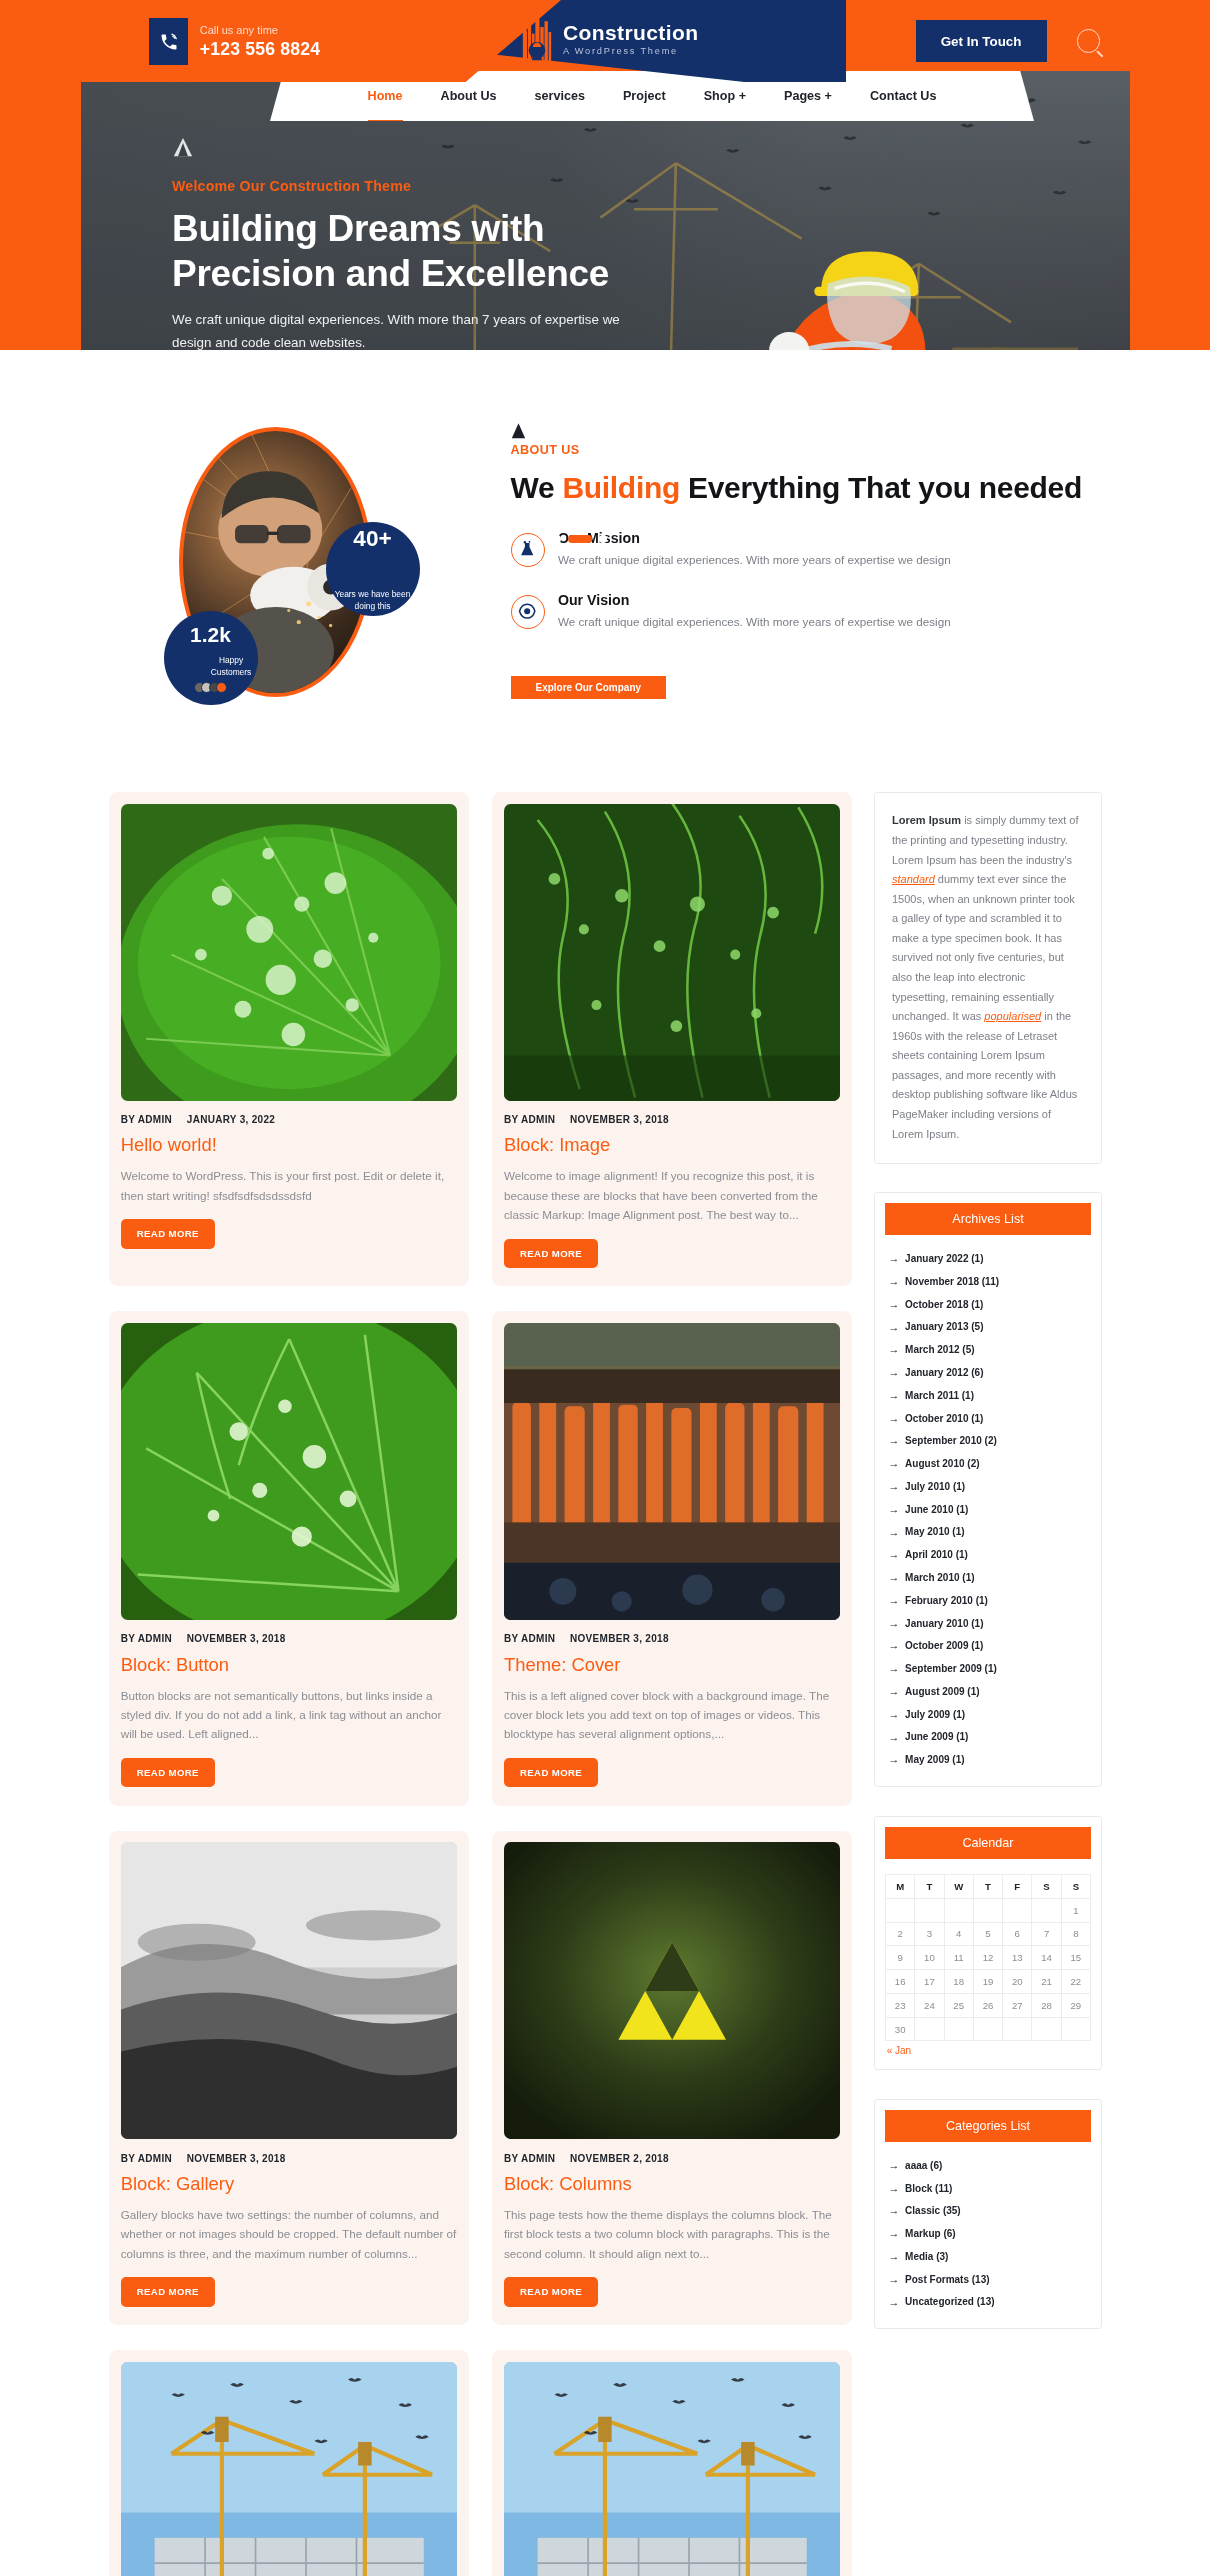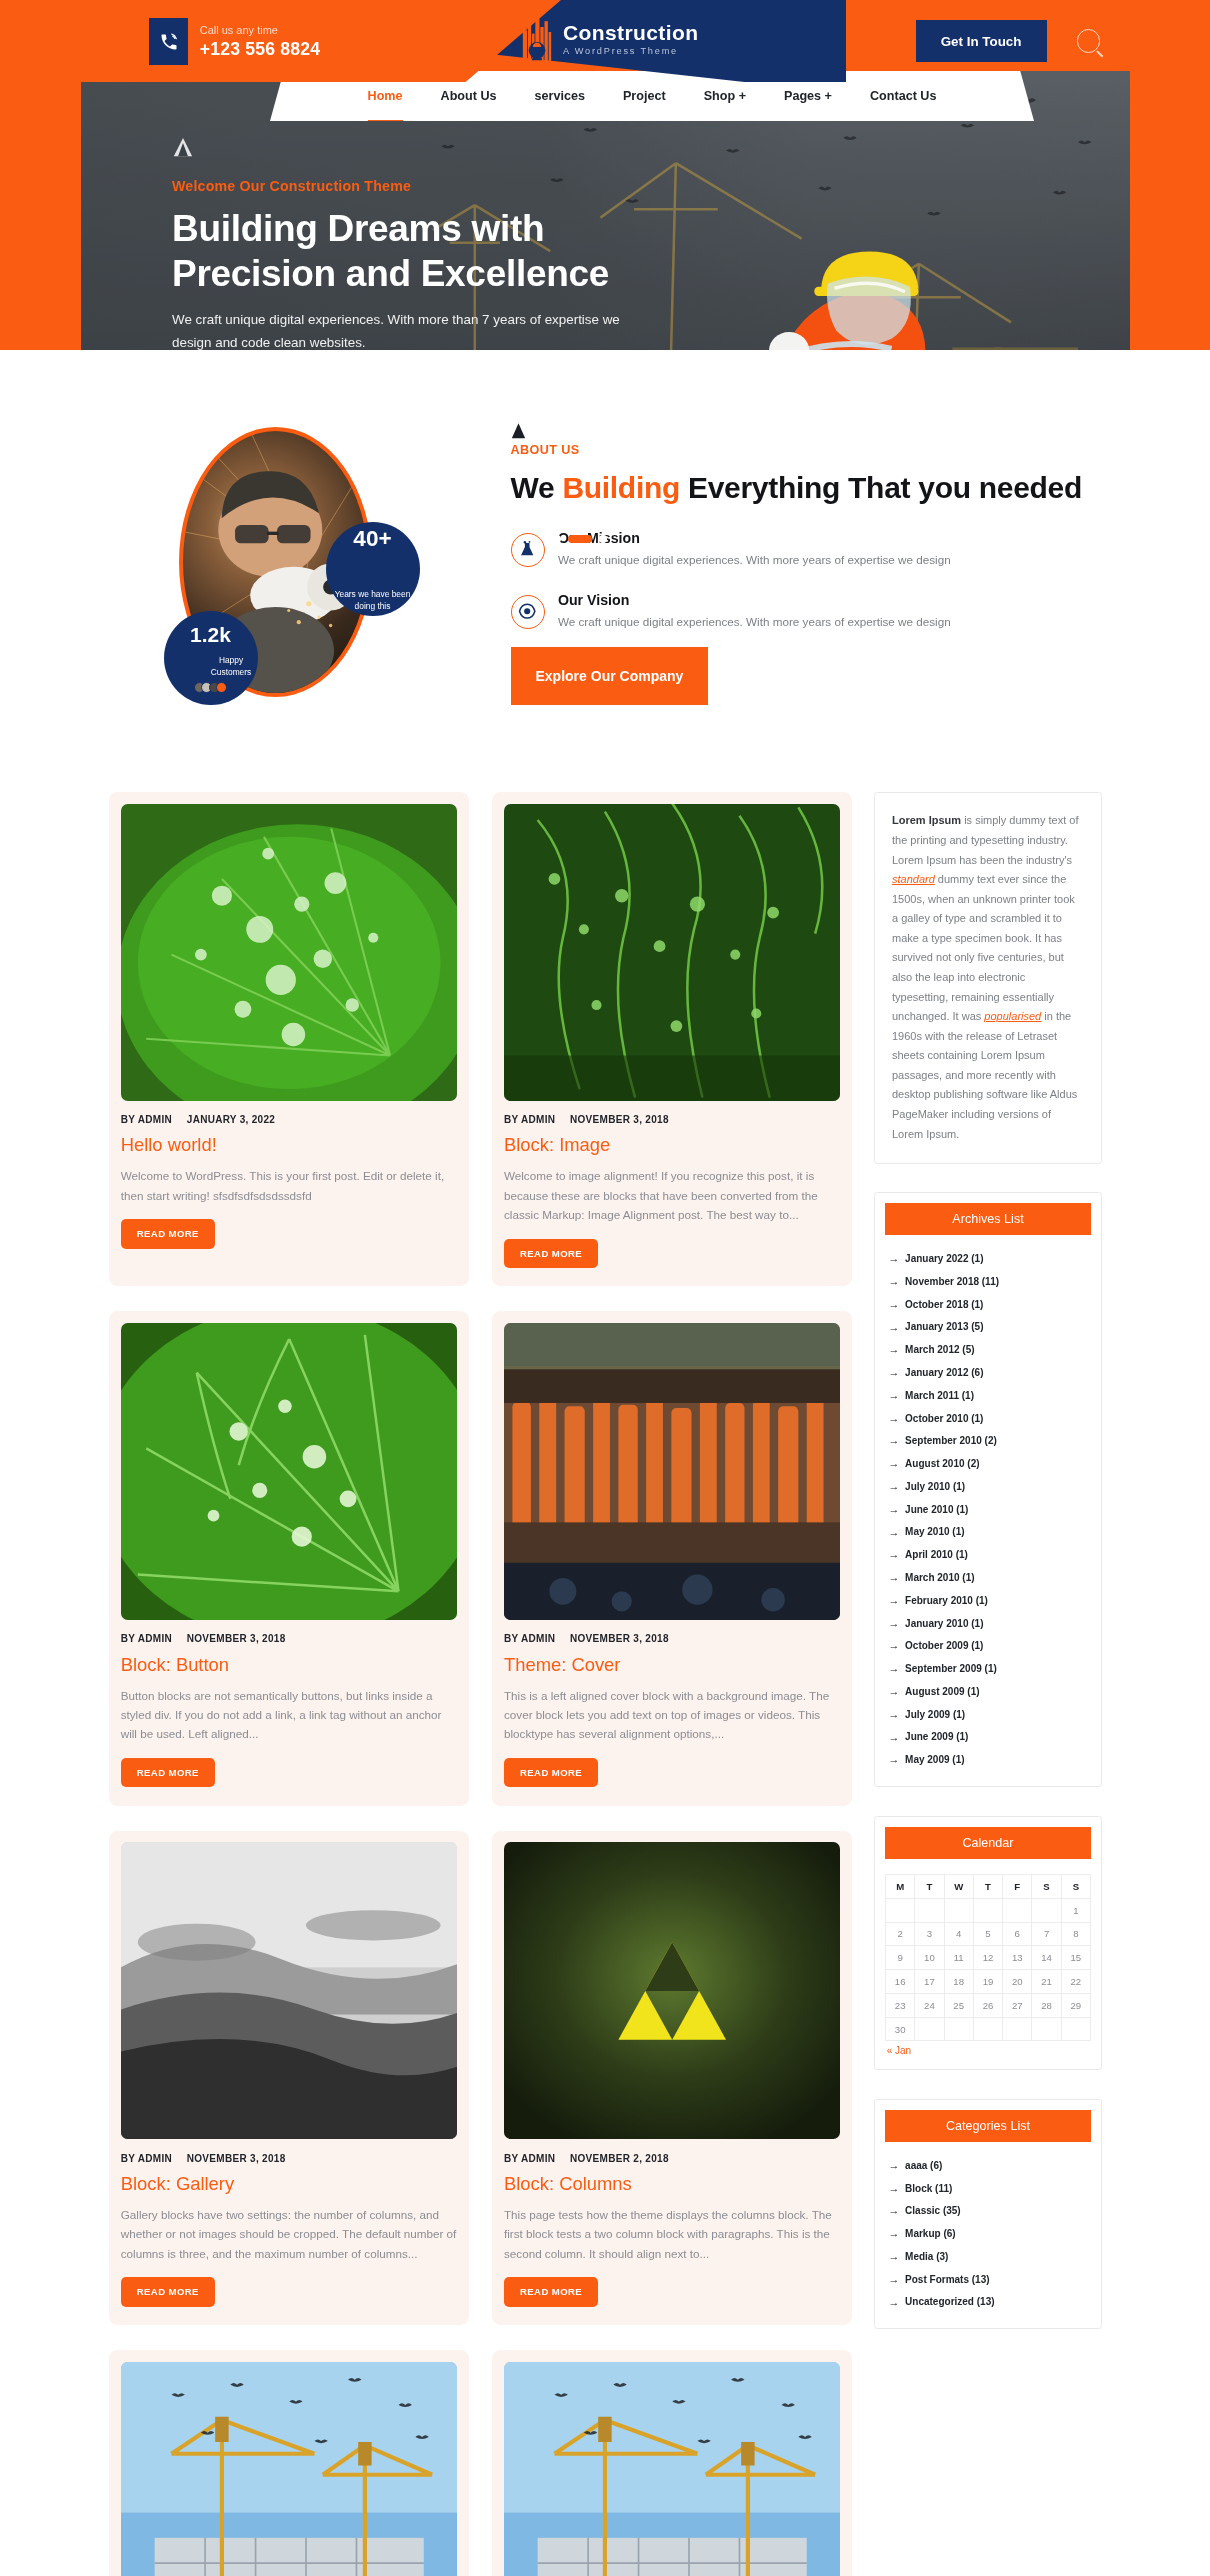--- a/index.html
+++ b/index.html
@@ -209,23 +209,23 @@
   .feature { display: flex; gap: 13.4px; margin-top: 23.5px; align-items: flex-start; }
   .feature-icon {
     flex: 0 0 34px; width: 34px; height: 34px; border-radius: 50%;
     border: 1.3px solid #fa5d12;
     display: flex; align-items: center; justify-content: center;
     margin-top: 2.5px;
   }
   .feature-title { font-size: 14.2px; font-weight: bold; color: #121418; }
   .feature-desc { font-size: 11.7px; color: #7b7f87; margin-top: 5px; line-height: 1.5; }
   .btn-explore {
-    margin-top: 16px; background: #fa5d12; color: #fff; border: none;
+    margin-top: 45px; background: #fa5d12; color: #fff; border: none;
     font-family: "Liberation Sans", sans-serif;
-    font-size: 14px; font-weight: bold; padding: 21px 25px; cursor: pointer;
+    font-size: 10px; font-weight: bold; padding: 6px 25px; cursor: pointer;
   }
 
   
   .blog-section { background: #fff; padding: 0 0 0; }
   .blog-inner { width: 993px; margin: 0 auto; display: flex; gap: 22px; align-items: flex-start; }
   .posts-col { flex: 1 1 auto; display: grid; grid-template-columns: 1fr 1fr; gap: 25px 23.5px; }
   .post-card {
     background: #fdf3ee;
     border-radius: 8.4px;
     padding: 11.7px 11.7px 18.4px;

